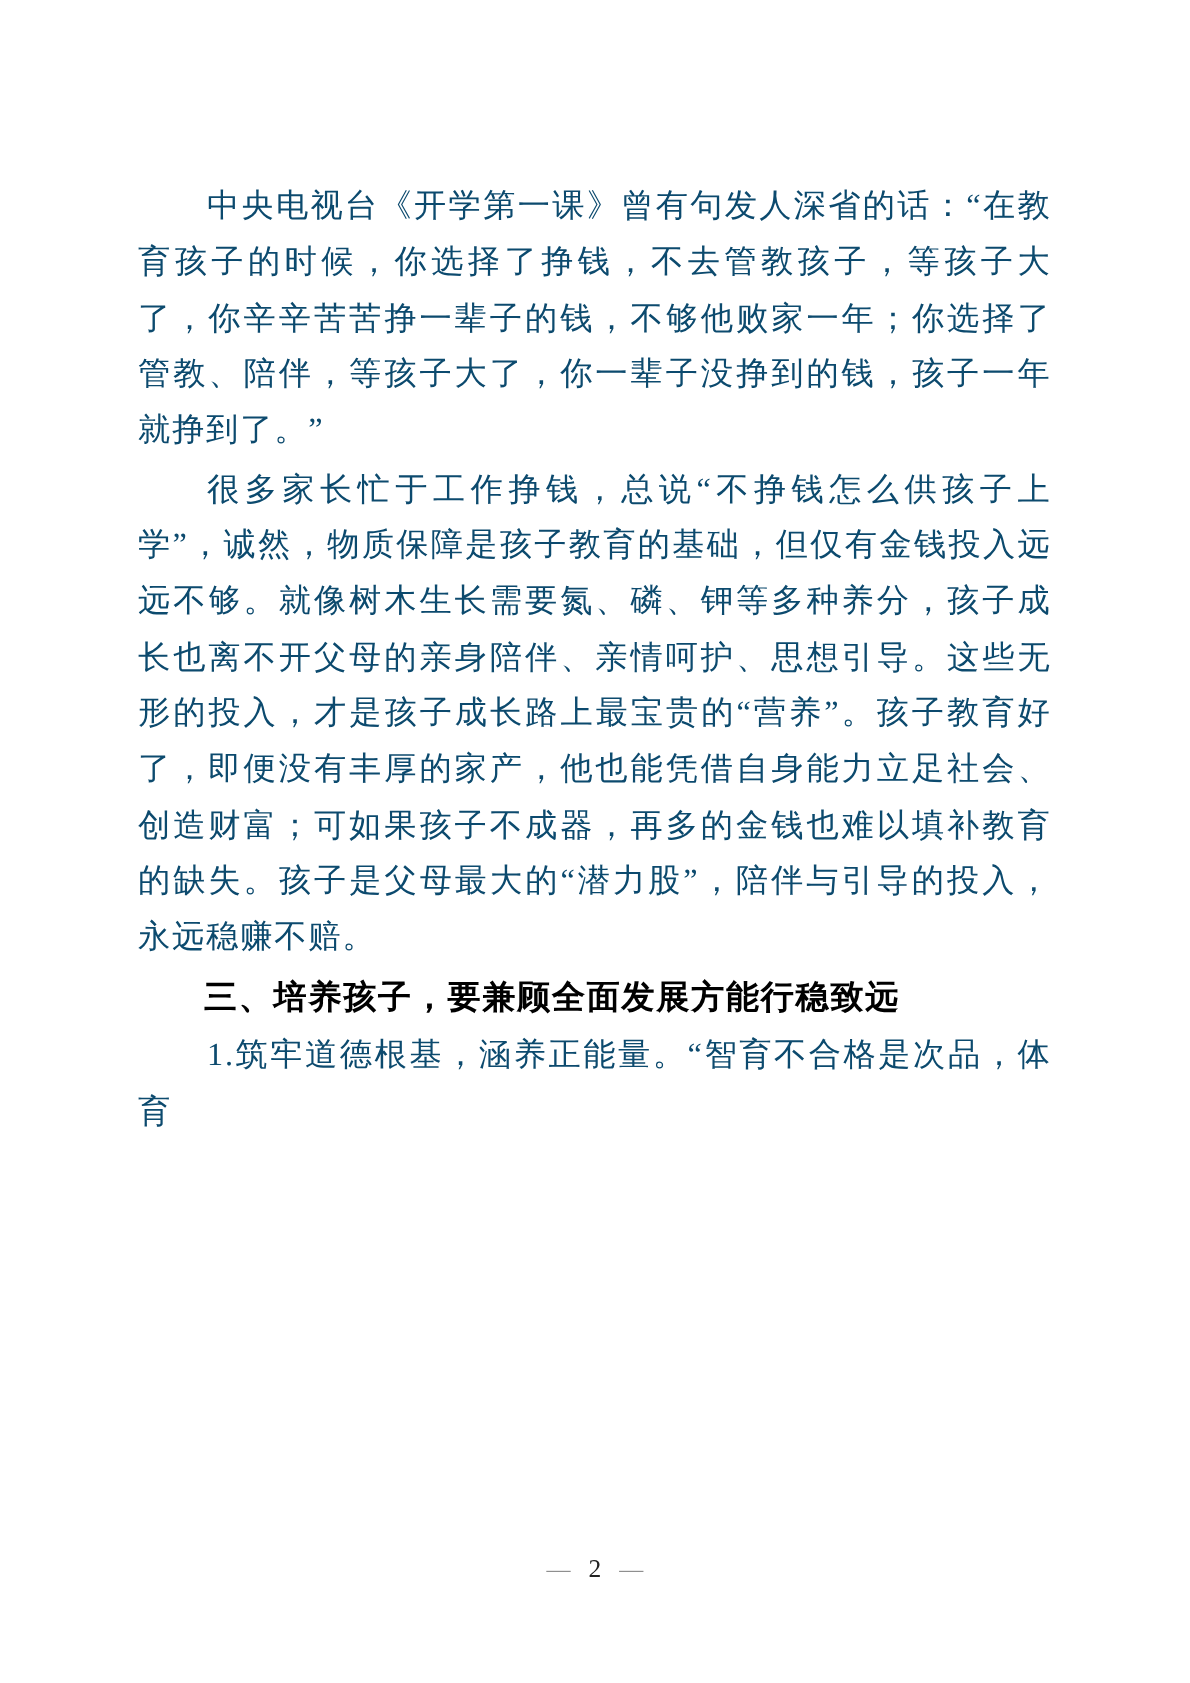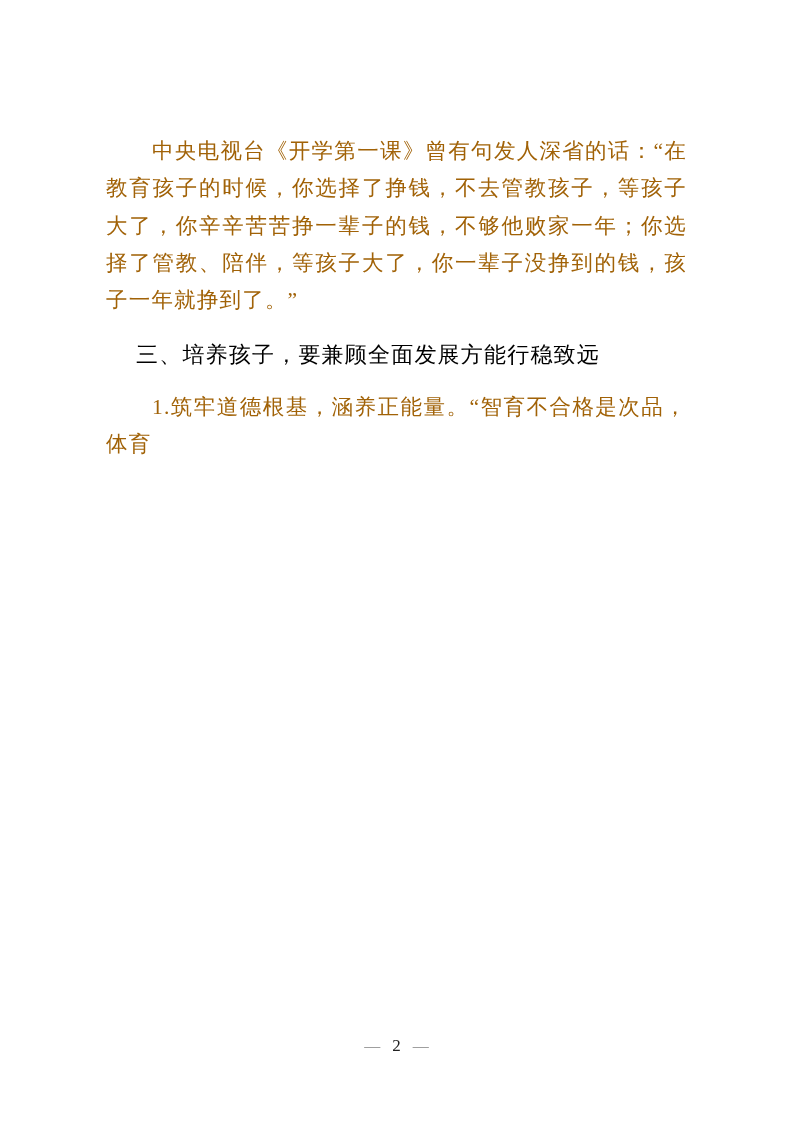--- a/index.html
+++ b/index.html
@@ -15,35 +15,35 @@
     overflow: hidden;
     font-family: "Liberation Serif", serif;
   }
   .text-body {
     position: absolute;
     left: 90px;
     top: 117px;
     width: 613px;
   }
   .text-body p {
-    margin: 16px;
+    margin: 2px;
     padding: 0;
     font-size: 21.5px;
     line-height: 37.35px;
     letter-spacing: 1.2px;
     text-align: justify;
     text-indent: 46px;
-    color: #a16207;
+    color: #0c4a6e;
     word-break: break-all;
   }
   .text-body h2 {
     margin: 0;
     padding: 0;
     font-family: "Liberation Sans", sans-serif;
-    font-weight: 400;
+    font-weight: 700;
     font-size: 22px;
     line-height: 37.35px;
     letter-spacing: 1.2px;
     text-indent: 46px;
     color: #000000;
   }
   .footer {
     position: absolute;
     left: 0;
     right: 0;
@@ -61,19 +61,20 @@
     font-size: 17px;
     padding: 0 12px;
   }
 </style>
 </head>
 <body>
 
 <div class="page">
   <div class="text-body">
     <p>中央电视台《开学第一课》曾有句发人深省的话：“在教育孩子的时候，你选择了挣钱，不去管教孩子，等孩子大了，你辛辛苦苦挣一辈子的钱，不够他败家一年；你选择了管教、陪伴，等孩子大了，你一辈子没挣到的钱，孩子一年就挣到了。”</p>
+    <p>很多家长忙于工作挣钱，总说“不挣钱怎么供孩子上学”，诚然，物质保障是孩子教育的基础，但仅有金钱投入远远不够。就像树木生长需要氮、磷、钾等多种养分，孩子成长也离不开父母的亲身陪伴、亲情呵护、思想引导。这些无形的投入，才是孩子成长路上最宝贵的“营养”。孩子教育好了，即便没有丰厚的家产，他也能凭借自身能力立足社会、创造财富；可如果孩子不成器，再多的金钱也难以填补教育的缺失。孩子是父母最大的“潜力股”，陪伴与引导的投入，永远稳赚不赔。</p>
     <h2>三、培养孩子，要兼顾全面发展方能行稳致远</h2>
     <p>1.筑牢道德根基，涵养正能量。“智育不合格是次品，体育</p>
   </div>
   <div class="footer">
     <span class="dash">—</span><span class="num">2</span><span class="dash">—</span>
   </div>
 </div>
 
 </body></html>

